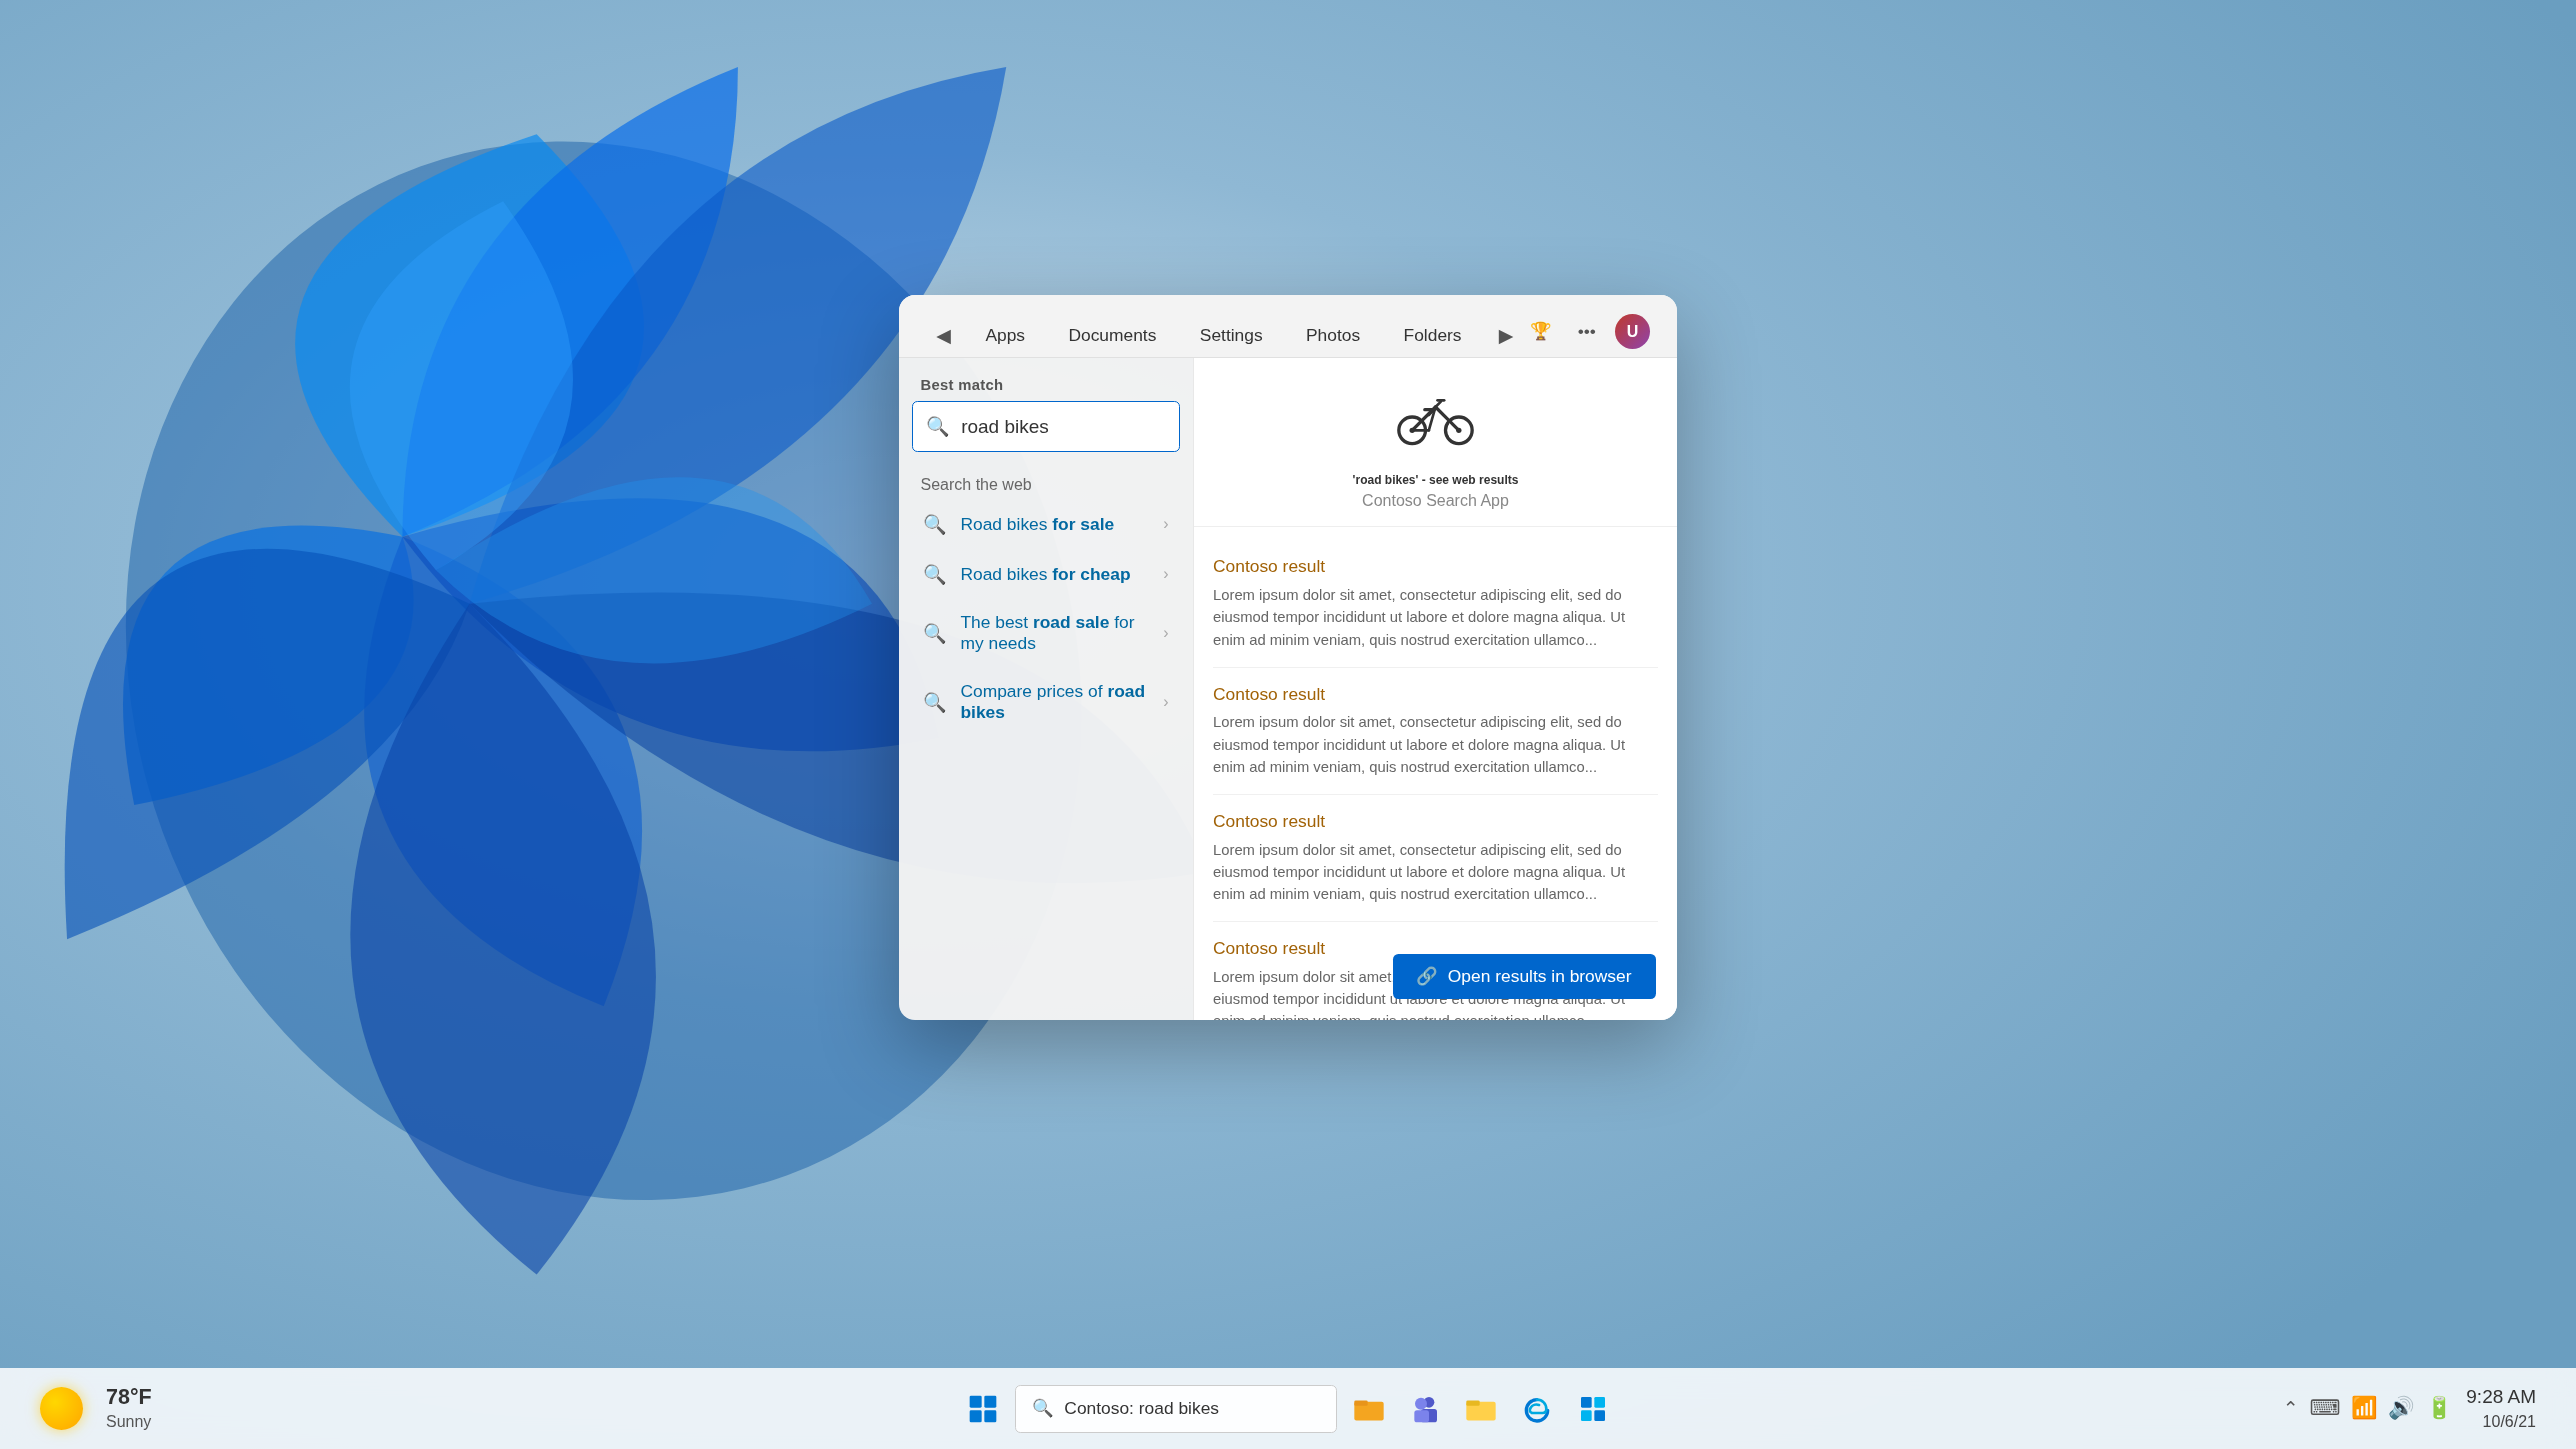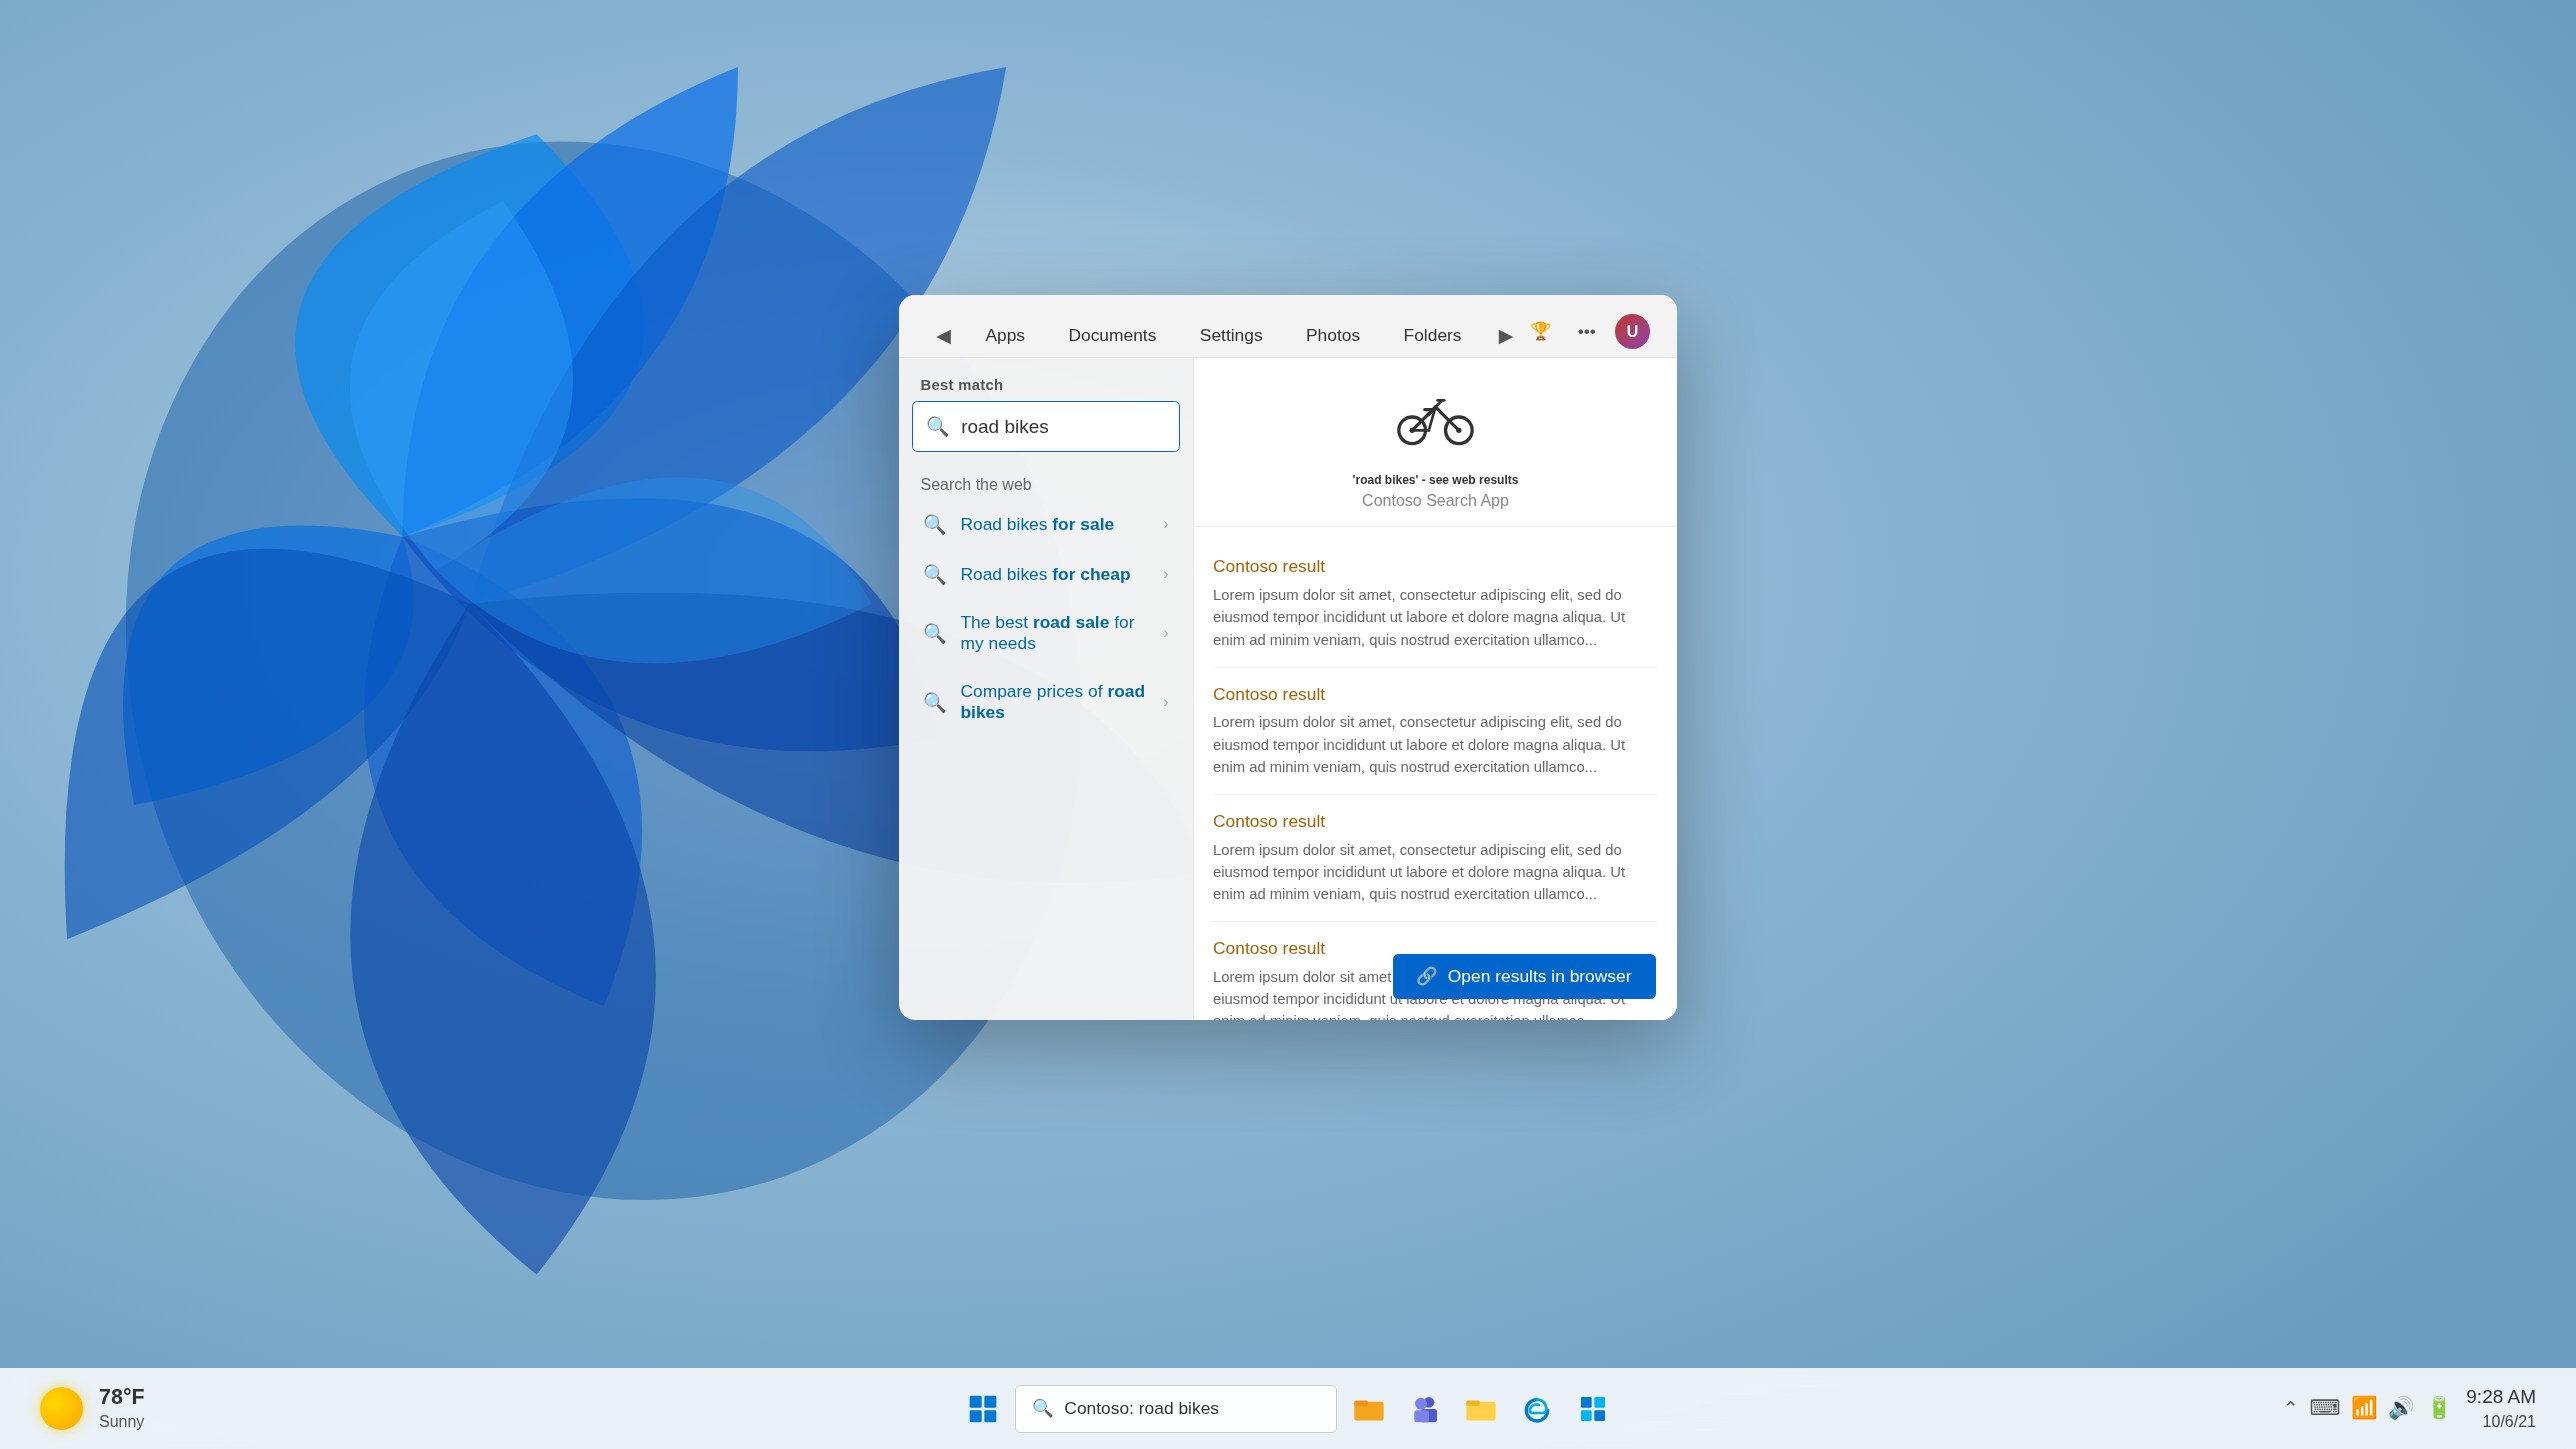--- a/index.html
+++ b/index.html
@@ -38,21 +38,21 @@
 
     .taskbar-left {
       display: flex;
       align-items: center;
       gap: 13.4px;
     }
 
     .weather-widget {
       display: flex;
       align-items: center;
-      gap: 16px;
+      gap: 23px;
     }
 
     .weather-icon {
       width: 43px;
       height: 43px;
       background: radial-gradient(circle at 35% 35%, #ffd700, #ffa500);
       border-radius: 50%;
       box-shadow: 0 0 13.4px rgba(255, 200, 0, 0.6);
     }
 

